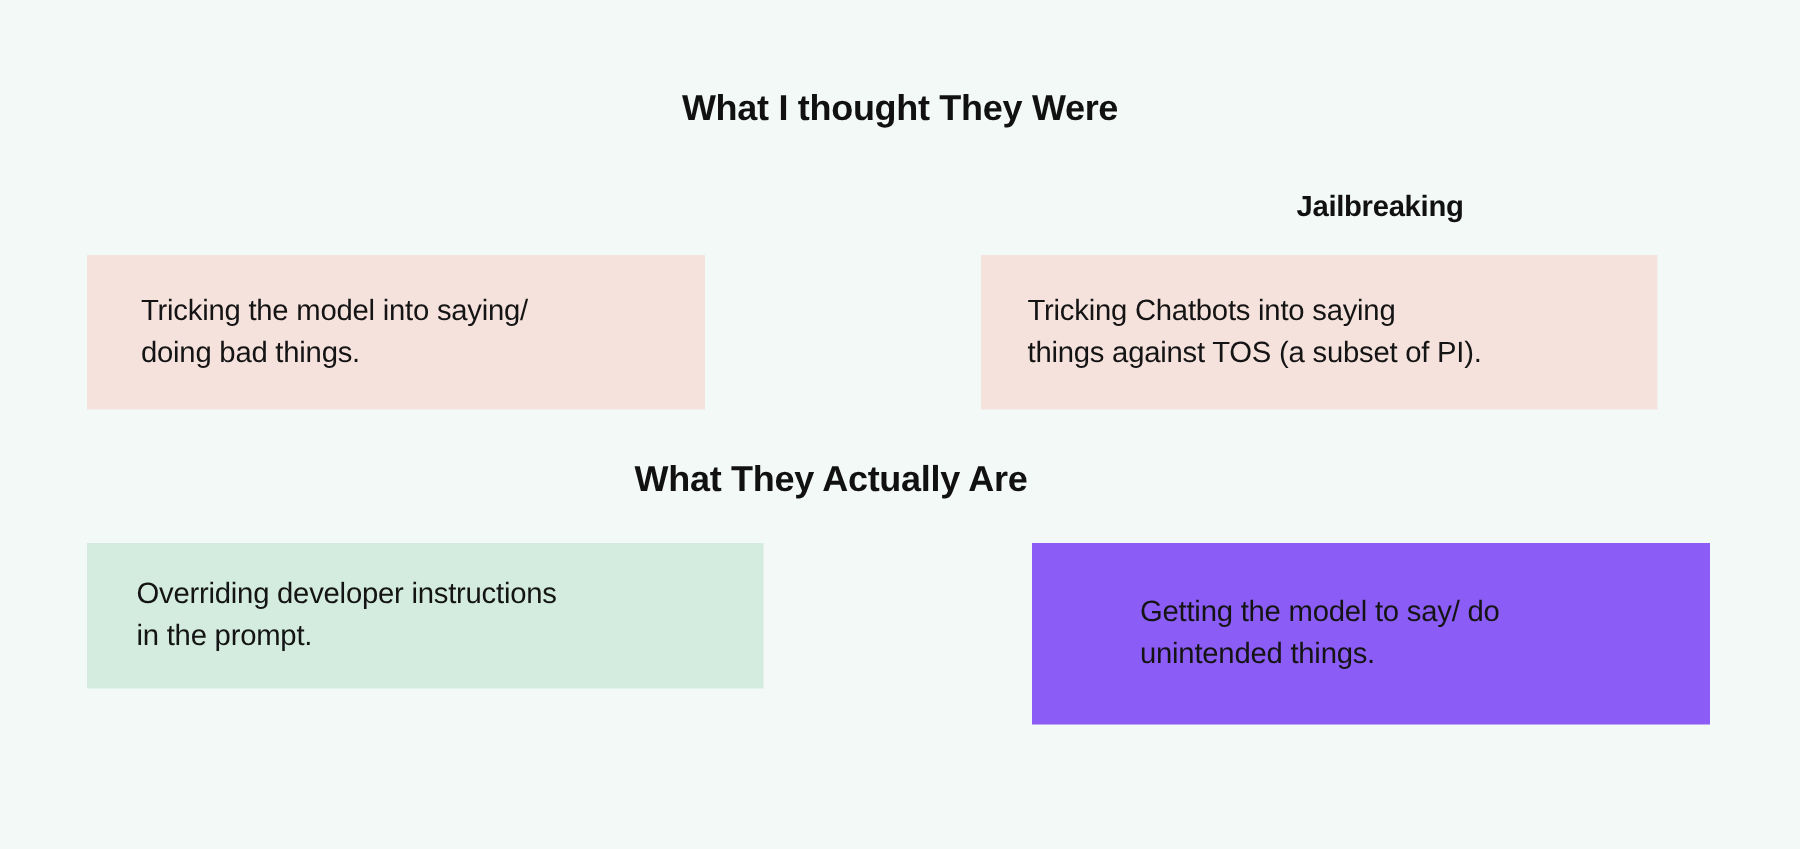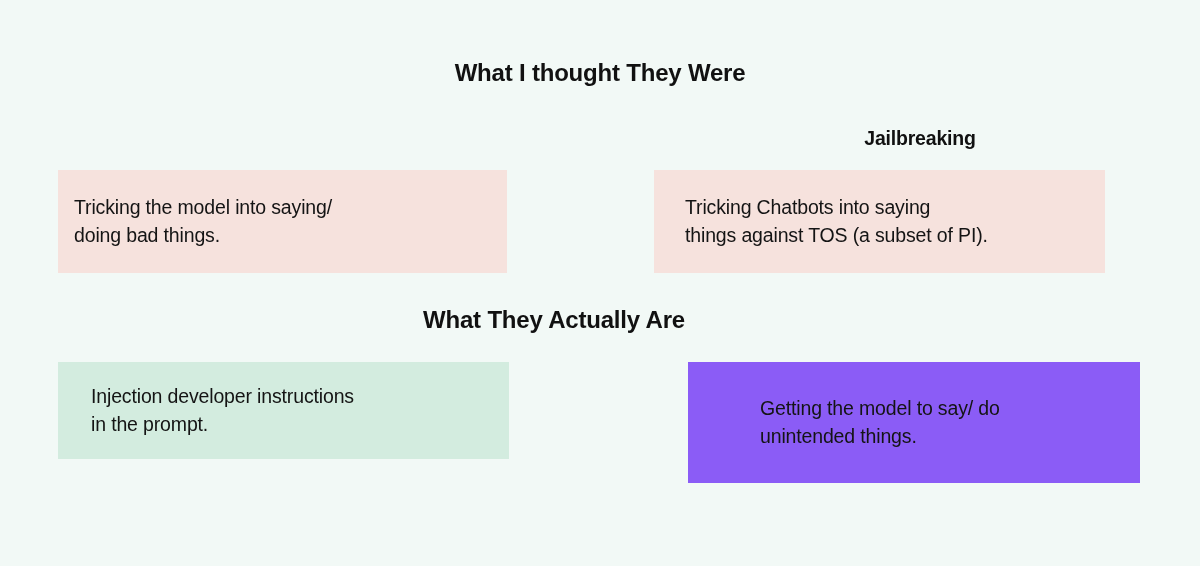--- a/index.html
+++ b/index.html
@@ -61,23 +61,23 @@
   .card p {
     margin: 0;
     font-size: 19.5px;
     line-height: 1.42;
     color: #141414;
     letter-spacing: -0.15px;
     white-space: pre-line;
   }
 
   .card-pi-thought {
-    left: 58px;  top: 170px;  width: 449px; height: 103px;
+    left: 58px;  top: 170px;  width: 412px; height: 103px;
     background: #f6e2dd;
-    padding-left: 16px;  padding-right: 16px;
+    padding-left: 36px;  padding-right: 16px;
   }
   .card-jb-thought {
     left: 654px; top: 170px;  width: 451px; height: 103px;
     background: #f6e2dd;
     padding-left: 31px;  padding-right: 16px;
   }
   .card-pi-actual {
     left: 58px;  top: 362px;  width: 451px; height: 97px;
     background: #d3ecdf;
     padding-left: 33px;  padding-right: 16px;
@@ -104,21 +104,21 @@
   </div>
 
   <div class="card card-jb-thought">
     <p>Tricking Chatbots into saying
 things against TOS (a subset of PI).</p>
   </div>
 
   <div class="section-title second">What They Actually Are</div>
 
   <div class="card card-pi-actual">
-    <p>Injection developer instructions
+    <p>Overriding developer instructions
 in the prompt.</p>
   </div>
 
   <div class="card card-jb-actual">
     <p>Getting the model to say/ do
 unintended things.</p>
   </div>
 
 </div>
 

